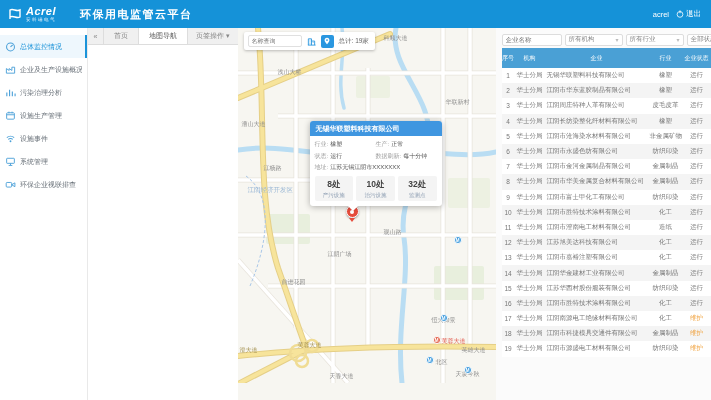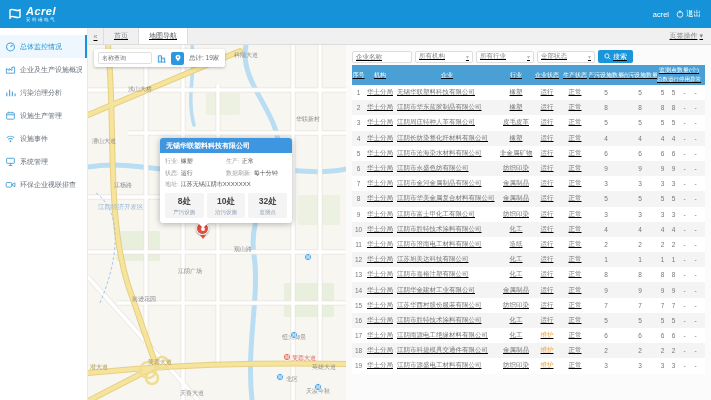--- a/index.html
+++ b/index.html
@@ -17,21 +17,21 @@
   .hr-item { display:flex; align-items:center; gap:2px; cursor:pointer; }
 
   
   .layout { display:flex; height:372px; }
   .sidebar { width:88px; background:#fff; border-right:1px solid #e9e9e9; padding-top:7px; flex:none; }
   .side-item { height:23px; display:flex; align-items:center; gap:4px; padding:0 5px; font-size:7px; color:#687078; cursor:pointer; }
   .side-item.active { color:#1a93d9; background:#eef7fd; border-right:2px solid #1a93d9; }
   .side-icon { width:11px; height:11px; flex:none; display:flex; align-items:center; justify-content:center; }
   .side-label { white-space:nowrap; overflow:hidden; }
 
-  .main { flex:1; display:flex; flex-direction:column; min-width:0;text-decoration:underline; }
+  .main { flex:1; display:flex; flex-direction:row; min-width:0; }
   .tabbar { height:17px; background:#f0f0f0; border-bottom:1px solid #ddd; display:flex; align-items:stretch; font-size:7px; color:#888; flex:none; }
   .tab-collapse { width:16px; display:flex; align-items:center; justify-content:center; border-right:1px solid #ddd; cursor:pointer; }
   .tab { padding:0 10px; display:flex; align-items:center; border-right:1px solid #ddd; cursor:pointer; }
   .tab.active { background:#fff; color:#555; }
   .tab-menu { margin-left:auto; display:flex; align-items:center; gap:2px; padding:0 8px; cursor:pointer; }
 
   .content { flex:1; display:flex; min-height:0; }
 
   
   .map-panel { width:258px; flex:none; position:relative; overflow:hidden; background:#f7f6f1; }
@@ -108,20 +108,21 @@
 <div class="header">
   <div class="logo">
     <svg width="14" height="14" viewBox="0 0 14 14">
       <path d="M2 12 V3 C5.5 1 8 5 12 3 V10 C8.5 12 5.5 8 2 10 Z" fill="none" stroke="#fff" stroke-width="1.4"></path>
     </svg>
     <span class="logo-text">
       <span class="brand">Acrel</span>
       <span class="brand-sub">安科瑞电气</span>
     </span>
   </div>
+  <span class="app-title">环保用电监管云平台</span>
   <div class="header-right">
     <span class="hr-item">acrel</span>
     <span class="hr-item">
       <svg width="8" height="8" viewBox="0 0 10 10">
         <circle cx="5" cy="5.5" r="3.6" fill="none" stroke="#fff" stroke-width="1"></circle>
         <path d="M5 0.5 V4" stroke="#fff" stroke-width="1.2"></path>
       </svg>
       <span>退出</span>
     </span>
   </div>

